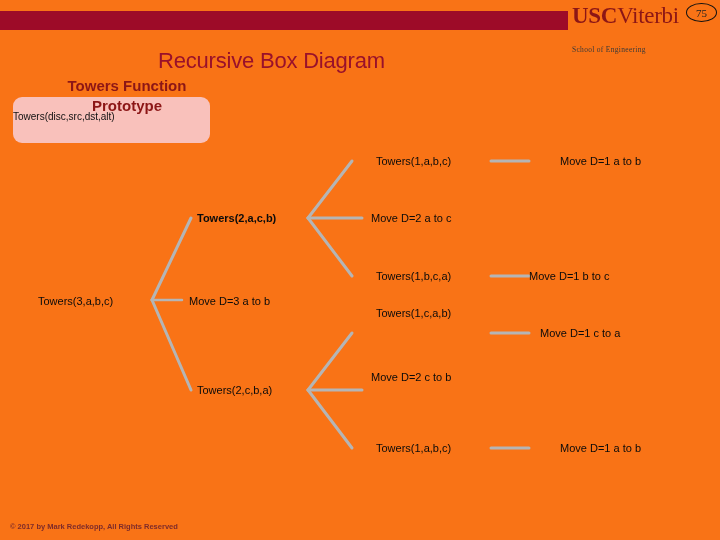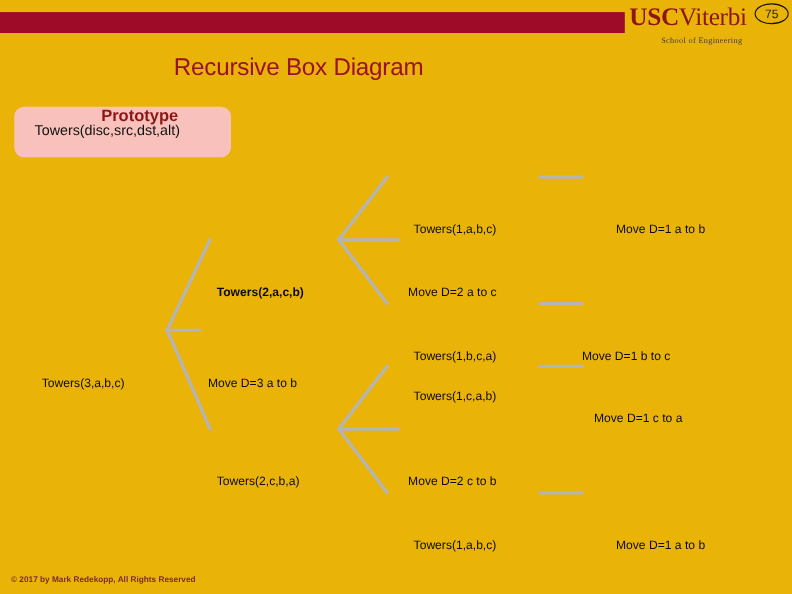--- a/index.html
+++ b/index.html
@@ -4,21 +4,21 @@
 <style>
   html, body {
     margin: 0;
     padding: 0;
     background: #ffffff;
   }
   #slide {
     position: relative;
     width: 720px;
     height: 540px;
-    background: #eab308;
+    background: #f97316;
     overflow: hidden;
     font-family: "Liberation Sans", sans-serif;
   }
 
   
   .header-bar {
     position: absolute;
     left: 0;
     top: 11px;
     width: 568px;
@@ -43,35 +43,35 @@
   .usc-logo .usc-main b {
     font-weight: bold;
   }
   .usc-logo .usc-main span.viterbi {
     font-weight: normal;
   }
   .usc-logo .usc-sub {
     font-family: "Liberation Serif", serif;
     font-size: 7.5px;
     color: #3a3a3a;
-    text-align: center;
-    margin-top: 6px;
+    text-align: left;
+    margin-top: 19px;
     letter-spacing: 0.3px;
     white-space: nowrap;
   }
   .page-number {
     position: absolute;
     left: 686px;
     top: 3px;
     width: 31px;
     height: 19px;
     border: 1.4px solid #111111;
     border-radius: 50%;
     color: #222222;
-    font-family: Liberation Sans, sans-serif;
+    font-family: Liberation Serif, serif;
     font-size: 11px;
     display: flex;
     align-items: center;
     justify-content: center;
     box-sizing: border-box;
   }
 
   
   .slide-title {
     position: absolute;
@@ -105,22 +105,21 @@
     height: 46px;
     background: #f9c1bb;
     border-radius: 9px;
     z-index: 1;
   }
   .proto-signature {
     position: absolute;
     left: 13px;
     top: 111px;
     width: 169px;
-    text-align: center;
-    font-size: 13px;
+    font-size: 10px;
     color: #101010;
     z-index: 2;
     white-space: nowrap;
   }
 
   
   .diagram {
     position: absolute;
     left: 0;
     top: 0;
@@ -131,21 +130,20 @@
     position: absolute;
     left: 0;
     top: 0;
   }
   .node {
     position: absolute;
     font-size: 11px;
     color: #0b0b0b;
     white-space: nowrap;
     line-height: 1;
-    margin-top: 48px;
   }
 
   
   .footer {
     position: absolute;
     left: 10px;
     top: 522px;
     font-size: 7.5px;
     font-weight: bold;
     color: #7d2b2b;
@@ -162,21 +160,21 @@
   <div class="usc-logo">
     <div class="usc-main"><b>USC</b><span class="viterbi">Viterbi</span></div>
     <div class="usc-sub">School of Engineering</div>
   </div>
 
   <div class="page-number">75</div>
 
   <div class="slide-title">Recursive Box Diagram</div>
 
   <div class="proto-box"></div>
-  <div class="proto-heading"><br><span>Prototype</span></div>
+  <div class="proto-heading"><span>Towers Function</span><br><span>Prototype</span></div>
   <div class="proto-signature">Towers(disc,src,dst,alt)</div>
 
   <div class="diagram">
     <svg width="720" height="540">
       <g stroke="#b5b5b5" stroke-width="3" stroke-linecap="round" fill="none">
 
         <line x1="152" y1="300" x2="191" y2="218"></line>
         <line x1="152" y1="300" x2="182" y2="300" stroke-width="2.5"></line>
         <line x1="152" y1="300" x2="191" y2="390"></line>
 
@@ -196,21 +194,21 @@
     </svg>
 
     <div class="node" style="left:38px;  top:296px;">Towers(3,a,b,c)</div>
     <div class="node" style="left:197px; top:213px;font-weight:bold;">Towers(2,a,c,b)</div>
     <div class="node" style="left:189px; top:296px;">Move D=3 a to b</div>
     <div class="node" style="left:197px; top:385px;">Towers(2,c,b,a)</div>
     <div class="node" style="left:376px; top:156px;">Towers(1,a,b,c)</div>
     <div class="node" style="left:371px; top:213px;">Move D=2 a to c</div>
     <div class="node" style="left:376px; top:271px;text-align:right;">Towers(1,b,c,a)</div>
     <div class="node" style="left:376px; top:308px;">Towers(1,c,a,b)</div>
-    <div class="node" style="left:371px; top:385px;">Move D=2 c to b</div>
+    <div class="node" style="left:371px; top:372px;">Move D=2 c to b</div>
     <div class="node" style="left:376px; top:443px;">Towers(1,a,b,c)</div>
     <div class="node" style="left:560px; top:156px;">Move D=1 a to b</div>
     <div class="node" style="left:529px; top:271px;">Move D=1 b to c</div>
     <div class="node" style="left:540px; top:328px;">Move D=1 c to a</div>
     <div class="node" style="left:560px; top:443px;">Move D=1 a to b</div>
   </div>
 
   <div class="footer">© 2017 by Mark Redekopp, All Rights Reserved</div>
 
 </div>

